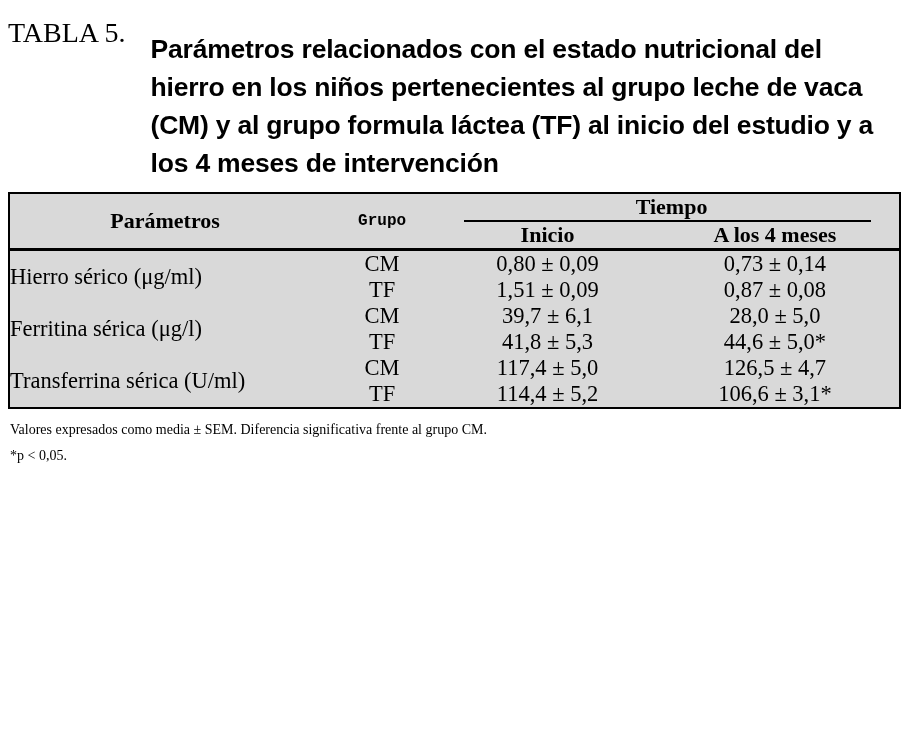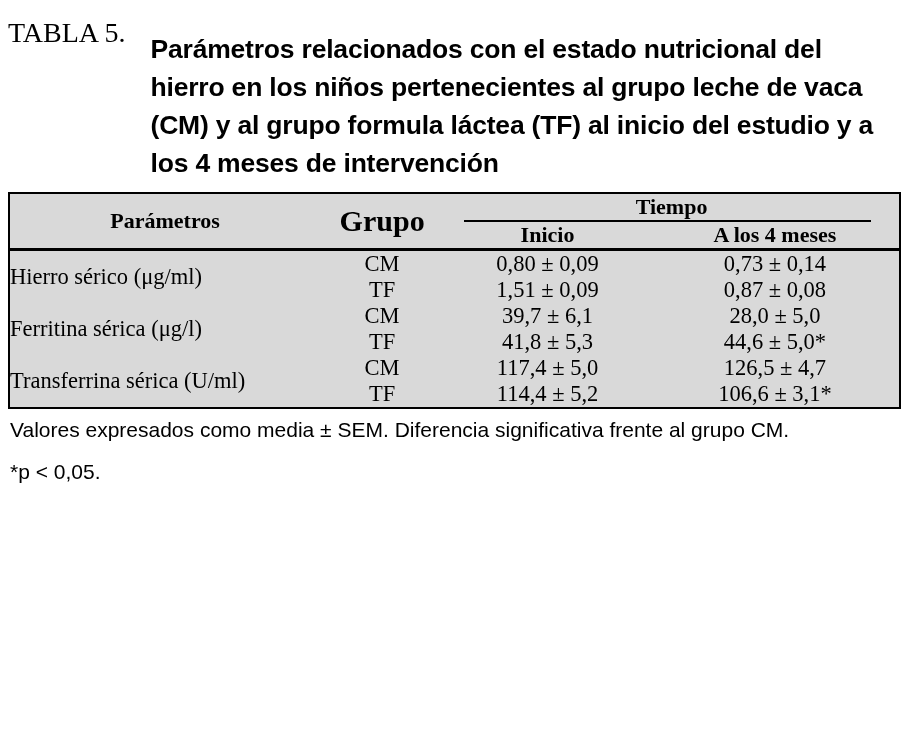--- a/index.html
+++ b/index.html
@@ -66,23 +66,23 @@
     text-align: center;
   }
   .hdr-param {
     font-size: 22px;
     font-weight: bold;
     font-family: "Liberation Serif", serif;
     width: 300px;
     padding-bottom: 10px;
   }
   .hdr-grupo {
-    font-size: 30px;
-    font-weight: bold;
-    font-family: Liberation Serif, serif;
+    font-size: 16px;
+    font-weight: bold;
+    font-family: Liberation Mono, monospace;
     width: 120px;
     padding-bottom: 10px;
   }
   .hdr-tiempo {
     font-size: 22px;
     font-weight: bold;
     font-family: "Liberation Serif", serif;
     padding-top: 14px;
     padding-bottom: 4px;
   }
@@ -126,26 +126,26 @@
     text-align: center;
     white-space: nowrap;
   }
   .row-first td { padding-top: 11px; padding-bottom: 1px; }
   .row-second td { padding-top: 1px; padding-bottom: 9px; }
   .pad-bottom-last td { padding-bottom: 16px; }
 
   
   .notes {
     padding: 8px 4px 0 2px;
-    font-family: Liberation Sans, sans-serif;
-    font-size: 21px;
+    font-family: Liberation Serif, serif;
+    font-size: 14px;
     line-height: 26px;
   }
   .notes p { margin: 0; }
-  .notes .note-star { margin-top: 16px; }
+  .notes .note-star { margin-top: 0; }
 </style>
 </head>
 <body>
 
 <div class="page">
 
   <div class="title-block">
     <div class="title-label">TABLA 5.</div>
     <div class="title-text">Parámetros relacionados con el estado nutricional del hierro en los niños pertenecientes al grupo leche de vaca (CM) y al grupo formula láctea (TF) al inicio del estudio y a los 4 meses de intervención</div>
   </div>

